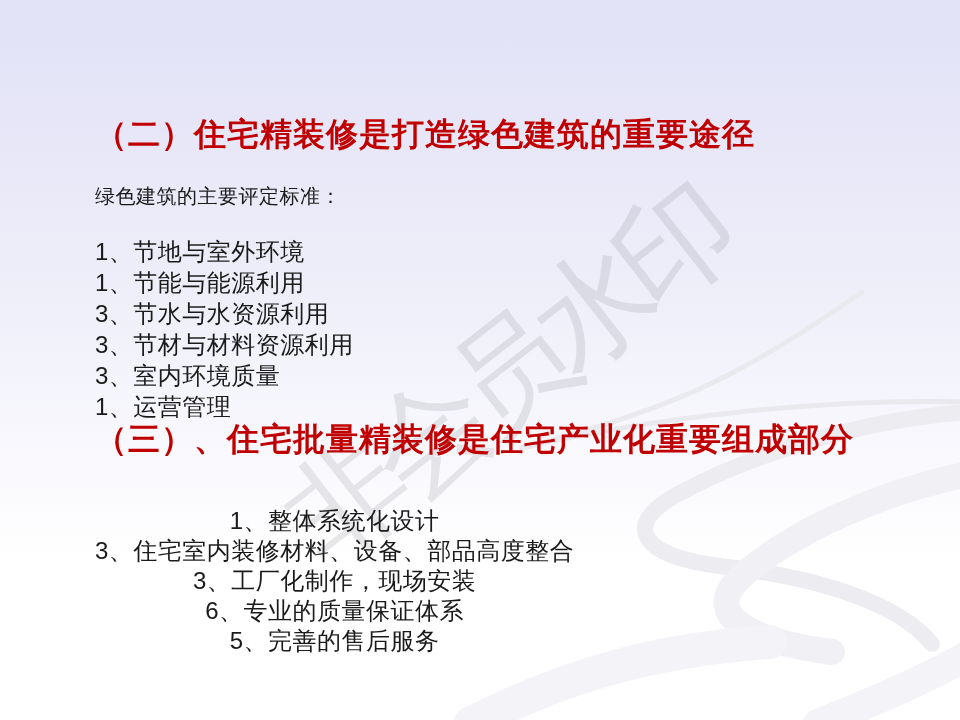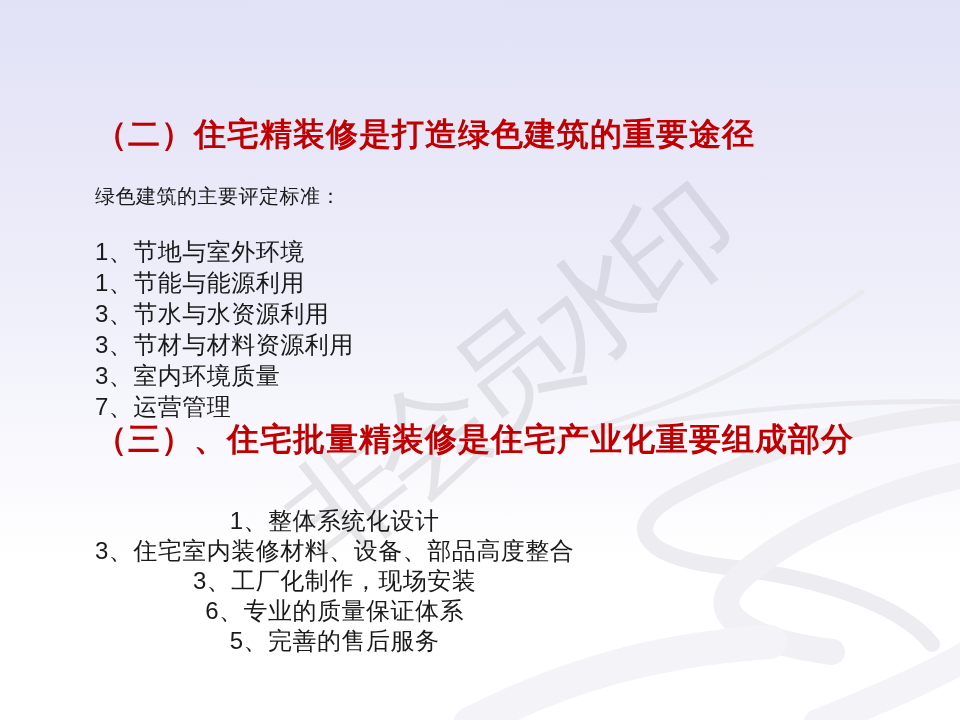--- a/index.html
+++ b/index.html
@@ -91,21 +91,21 @@
     <h1 class="sec-title title-b">（二）住宅精装修是打造绿色建筑的重要途径</h1>
 
     <p class="intro">绿色建筑的主要评定标准：</p>
 
     <div class="list list-b">
       <div class="line">1、节地与室外环境</div>
       <div class="line">1、节能与能源利用</div>
       <div class="line">3、节水与水资源利用</div>
       <div class="line">3、节材与材料资源利用</div>
       <div class="line">3、室内环境质量</div>
-      <div class="line">7、运营管理</div>
+      <div class="line">1、运营管理</div>
     </div>
 
     <h1 class="sec-title title-c">（三）、住宅批量精装修是住宅产业化重要组成部分</h1>
 
     <div class="list list-c">
       <div class="line">1、整体系统化设计</div>
       <div class="line">3、住宅室内装修材料、设备、部品高度整合</div>
       <div class="line">3、工厂化制作，现场安装</div>
       <div class="line">6、专业的质量保证体系</div>
       <div class="line">5、完善的售后服务</div>

